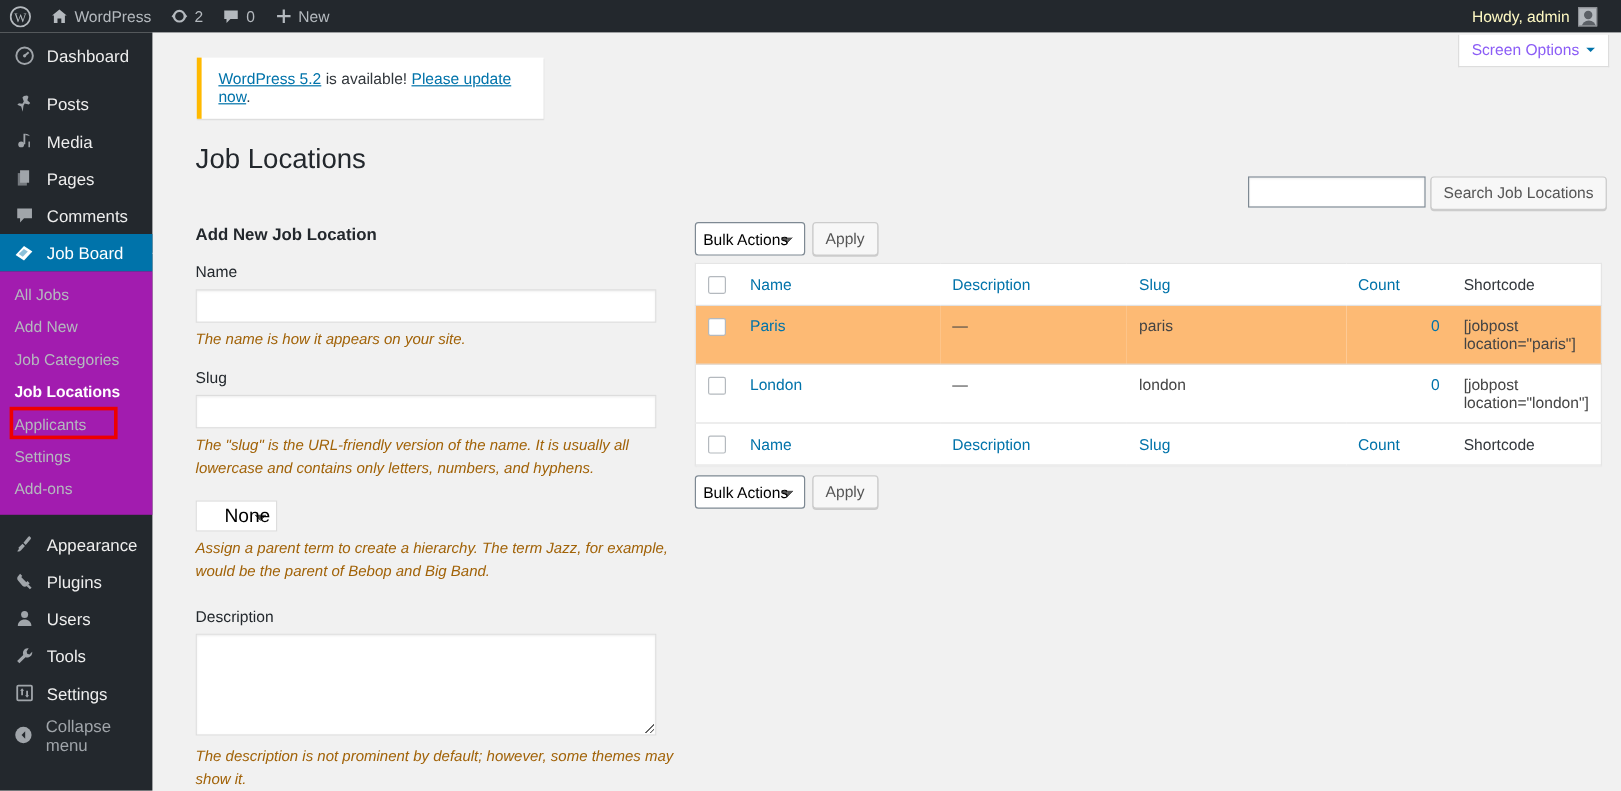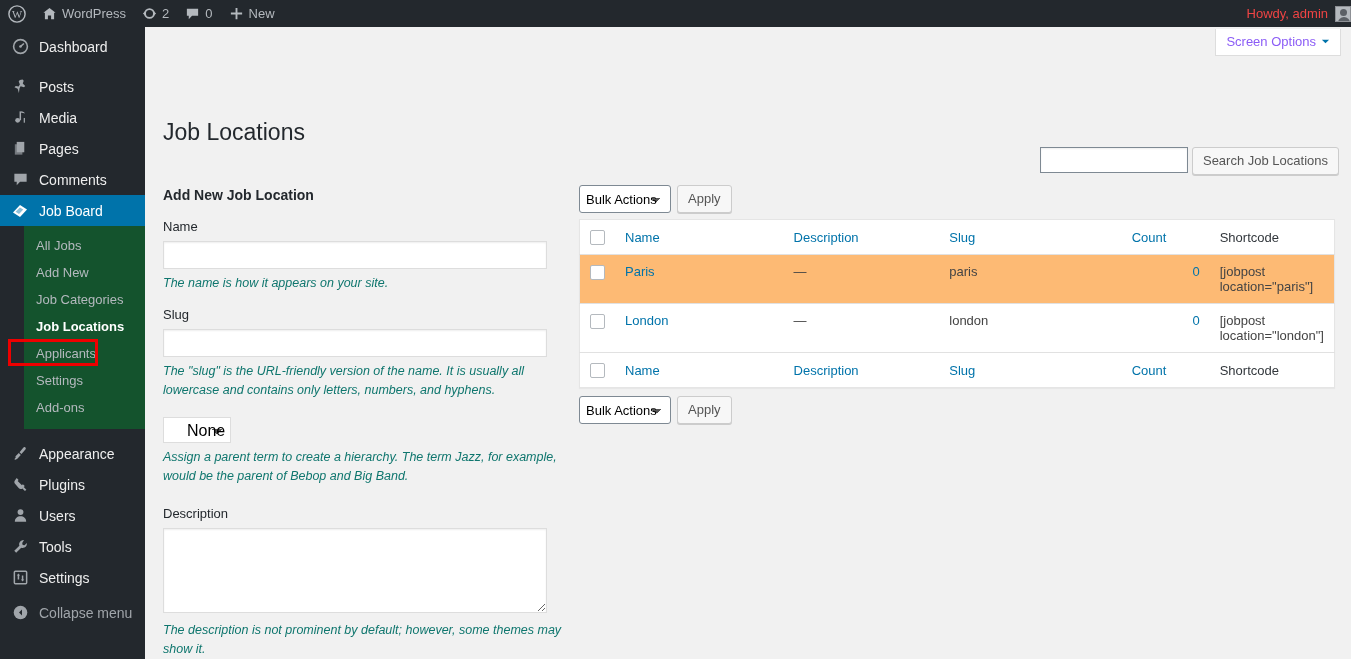--- a/index.html
+++ b/index.html
@@ -24,42 +24,42 @@
   }
   .ab-item {
     display: flex; align-items: center; gap: 5px;
     height: 27px; padding: 0 8px;
     color: #b4b9be; white-space: nowrap;
   }
   .ab-item svg { display: block; }
   #ab-right {
     margin-left: auto;
     display: flex; align-items: center; gap: 7px;
-    padding-right: 0; color: #ef4444;
+    padding-right: 20px; color: #fef9c3;
   }
   .ab-avatar {
     width: 16px; height: 16px;
     background: #b4b9be; border: 1px solid #8d9095;
     position: relative; overflow: hidden;
   }
   .ab-avatar:after {
     content: ""; position: absolute;
     width: 7px; height: 7px; border-radius: 50%;
     background: #5b6066; left: 4px; top: 2px;
   }
   .ab-avatar:before {
     content: ""; position: absolute;
     width: 12px; height: 7px; border-radius: 6px 6px 0 0;
     background: #5b6066; left: 2px; top: 10px;
   }
 
   
   #sidebar {
     position: absolute; top: 27px; left: 0;
-    width: 145px; height: 632px;
+    width: 127px; height: 632px;
     background: #23282d;
     font-size: 14px;
   }
   .menu-top {
     display: flex; align-items: center;
     height: 31px; padding-left: 10px;
     color: #eee; position: relative;
   }
   .menu-top .mi-ico {
     width: 20px; margin-right: 9px;
@@ -71,21 +71,21 @@
   }
   .menu-top.current .mi-ico { color: #fff; }
   .menu-top.current:after {
     content: ""; position: absolute; right: -8px; top: 50%;
     margin-top: -8px;
     border-top: 8px solid transparent;
     border-bottom: 8px solid transparent;
     border-right: 8px solid #f1f1f1;
   }
   .menu-sep { height: 9px; }
-  #submenu { background: #14532d; padding: 6px 0 8px 0; margin-left: 24px; }
+  #submenu { background: #a21caf; padding: 6px 0 8px 0; }
   .sub-item {
     padding: 6px 0 6px 12px;
     font-size: 13px; color: #b4b9be;
   }
   .sub-item.active { color: #fff; font-weight: bold; }
   .collapse {
     display: flex; align-items: center;
     height: 31px; padding-left: 10px;
     color: #a0a5aa; font-size: 14px; margin-top: 4px;
   }
@@ -137,21 +137,21 @@
     margin: 0 0 16px 0; font-size: 14px; font-weight: bold;
     color: #23282d;
   }
   .frow { margin-bottom: 14px; }
   .flabel { display: block; margin-bottom: 7px; font-size: 13px; color: #23282d; }
   .finput {
     width: 384px; height: 28px;
     border: 1px solid #ddd; background: #fff;
     box-shadow: 0 1px 2px rgba(0,0,0,.07) inset;
   }
-  .fdesc { font-style: italic; color: #0f766e; font-size: 12.5px; line-height: 1.5; margin-top: 5px; }
+  .fdesc { font-style: italic; color: #a16207; font-size: 12.5px; line-height: 1.5; margin-top: 5px; }
   select.fselect {
     height: 26px; width: 68px;
     border: 1px solid #ddd; background: #fff;
     font-size: 16px; padding-left: 23px;
     -webkit-appearance: none; appearance: none;
     background-image: linear-gradient(45deg, transparent 50%, #555 50%),
                       linear-gradient(135deg, #555 50%, transparent 50%);
     background-position: calc(100% - 13px) 11px, calc(100% - 8px) 11px;
     background-size: 5px 5px, 5px 5px;
     background-repeat: no-repeat;
@@ -424,20 +424,23 @@
 
   <div id="screen-meta">
     <span>Screen Options</span>
     <span>
       <svg width="9" height="9" viewBox="0 0 10 10">
           <path d="M1 3l4 4 4-4z" fill="#0073aa"></path>
         </svg>
     </span>
   </div>
 
+  <div id="notice">
+    <a href="#">WordPress 5.2</a><span> is available! </span><a href="#">Please update now</a><span>.</span>
+  </div>
 
   <h1 id="page-title">Job Locations</h1>
 
   <div id="formcol">
     <h2>Add New Job Location</h2>
 
     <div class="frow">
       <label class="flabel">Name</label>
       <input class="finput" type="text" value="" style="">
       <div class="fdesc">The name is how it appears on your site.</div>

